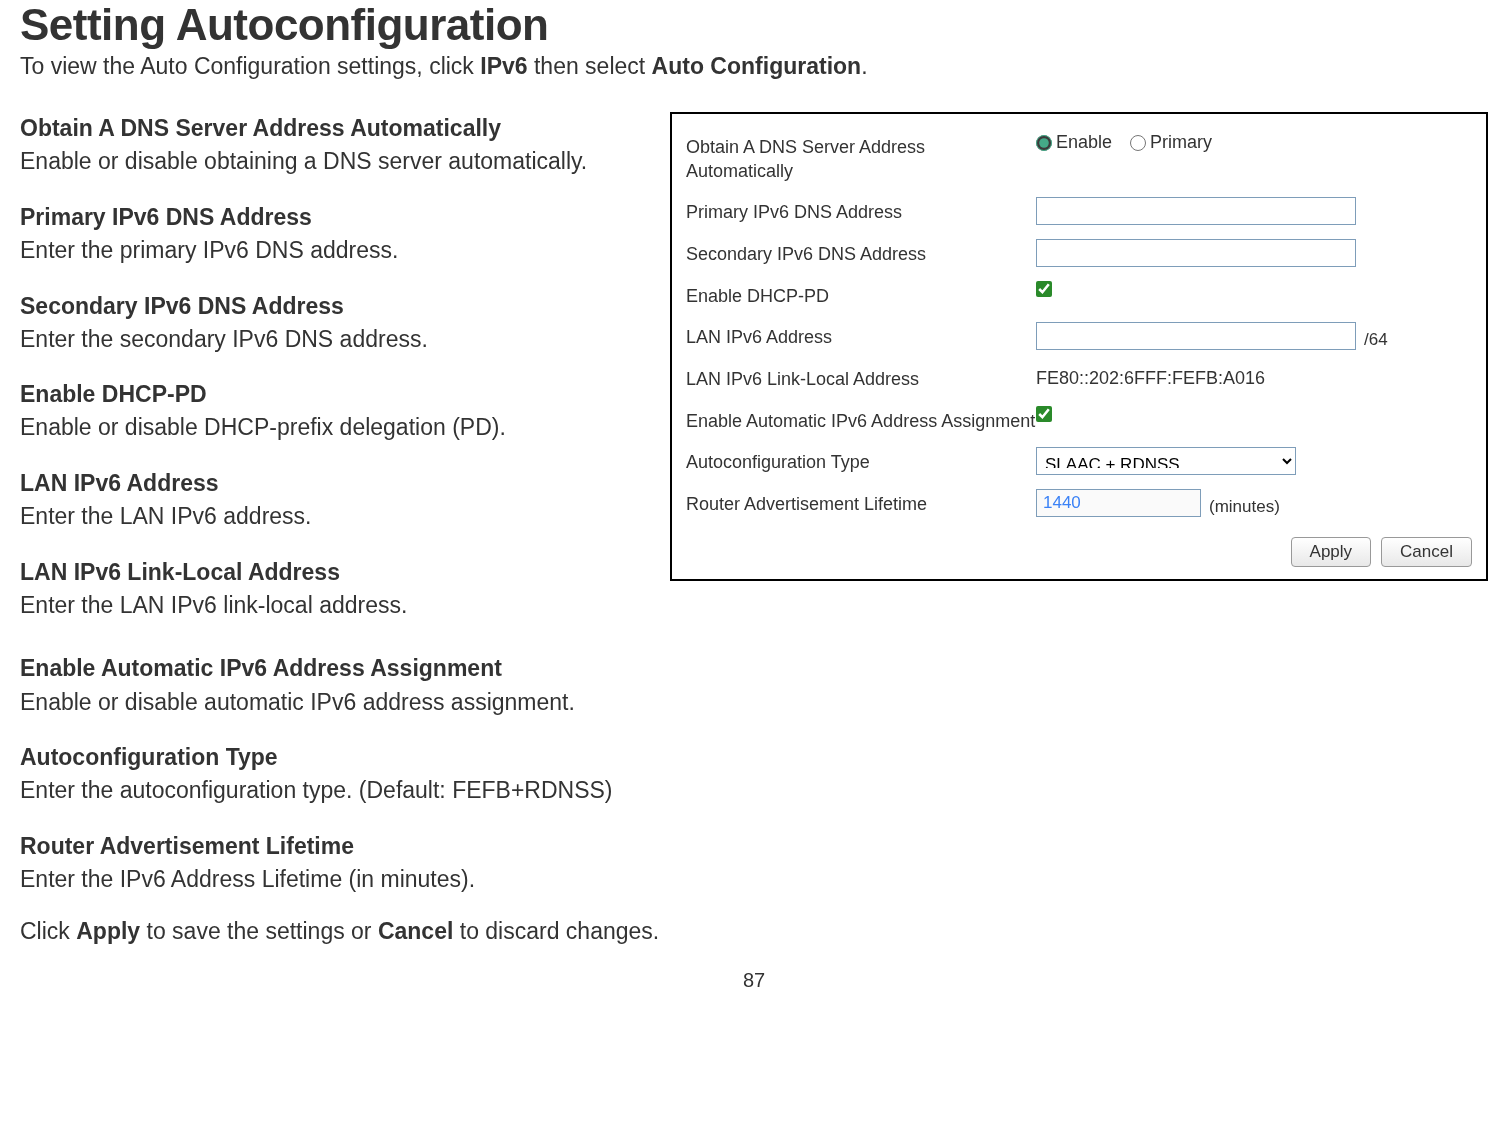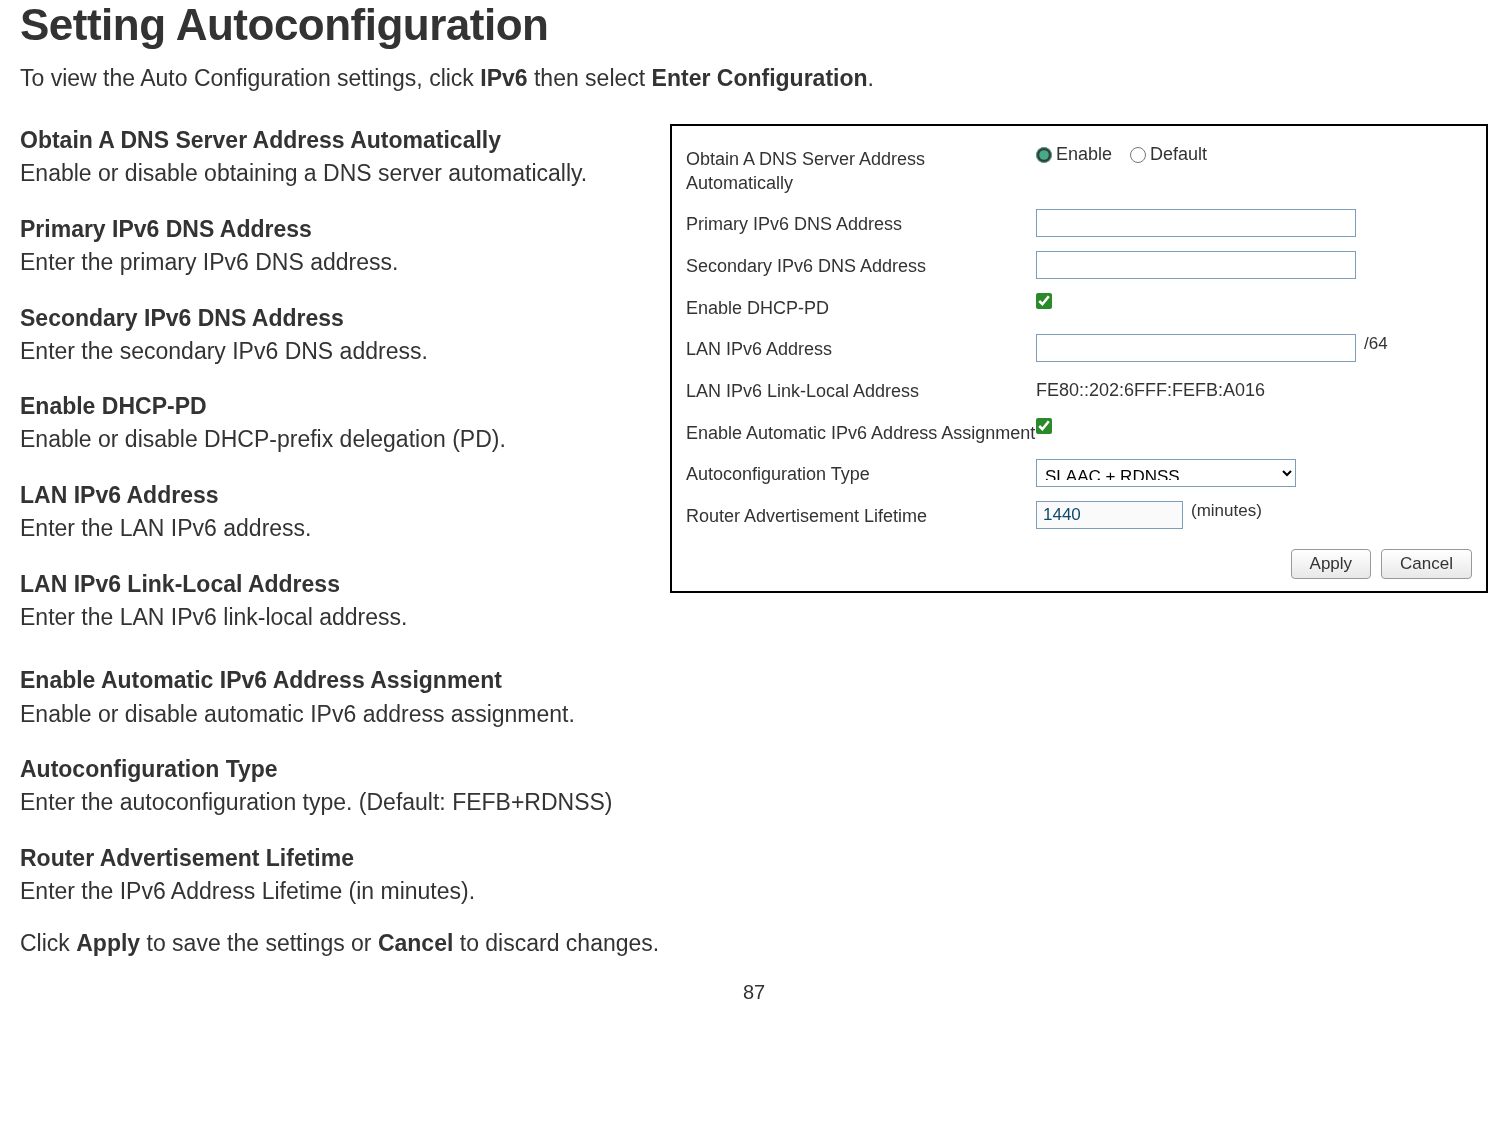--- a/index.html
+++ b/index.html
@@ -7,21 +7,21 @@
       font-family: Arial, Helvetica, sans-serif;
       background: #fff;
       padding: 0 20px;
       width: 1508px;
       color: #333;
     }
     h1 {
       font-size: 44px;
       font-weight: bold;
       color: #333;
-      margin-bottom: 12px;
+      margin-bottom: 0;
       letter-spacing: -0.5px;
     }
     .intro {
       font-size: 23px;
       color: #333;
       margin-bottom: 30px;
       line-height: 1.4;
     }
     .intro strong { font-weight: bold; }
     .content-wrap {
@@ -68,30 +68,30 @@
       display: flex;
       align-items: flex-start;
       margin-bottom: 14px;
     }
     .config-label {
       flex: 0 0 350px;
       color: #333;
       padding-top: 4px;
       line-height: 1.3;
     }
-    .config-field { flex: 1; display: flex; align-items: flex-start; gap: 6px; }
+    .config-field { flex: 1; display: flex; align-items: flex-end; gap: 6px; }
     input[type="text"].txt {
       height: 28px;
       border: 1px solid #7e9db9;
       padding: 2px 6px;
       font-size: 17px;
       font-family: Tahoma, Arial, sans-serif;
     }
     input[type="text"].w270 { width: 320px; }
-    input[type="text"].w150 { width: 147px; color: #0c4a6e;}
+    input[type="text"].w150 { width: 165px; color: #3b82f6;}
     .radio-group { display: flex; gap: 18px; align-items: flex-end;}
     .radio-item { display: flex; align-items: center; gap: 4px; }
     input[type="radio"] { width: 16px; height: 16px; accent-color: #4a8; }
     input[type="checkbox"] { width: 16px; height: 16px; accent-color: #2a8a2a; }
     select.sel {
       height: 28px;
       border: 1px solid #7e9db9;
       padding: 6px 4px;
       font-size: 17px;
       width: 260px;
@@ -115,21 +115,21 @@
       color: #333;
       cursor: pointer;
     }
     .static-val { font-size: 18px; color: #333; padding-top: 4px;}
   </style>
 </head>
 <body>
 
 <h1>Setting Autoconfiguration</h1>
 <p class="intro">
-  <span>To view the Auto Configuration settings, click </span><strong>IPv6</strong><span> then select </span><strong>Enter Configuration</strong><span>.</span>
+  <span>To view the Auto Configuration settings, click </span><strong>IPv6</strong><span> then select </span><strong>Auto Configuration</strong><span>.</span>
 </p>
 
 <div class="content-wrap">
 
   <div class="left-col">
     <div class="def-block">
       <div class="def-term">Obtain A DNS Server Address Automatically</div>
       <div class="def-desc">Enable or disable obtaining a DNS server automatically.</div>
     </div>
     <div class="def-block">
@@ -158,21 +158,21 @@
 
     <div class="config-row">
       <div class="config-label">Obtain A DNS Server Address Automatically</div>
       <div class="config-field radio-group">
         <label class="radio-item">
           <input type="radio" name="obtain" checked="" style="">
           <span>Enable</span>
         </label>
         <label class="radio-item">
           <input type="radio" name="obtain" style="">
-          <span>Default</span>
+          <span>Primary</span>
         </label>
       </div>
     </div>
 
     <div class="config-row">
       <div class="config-label">Primary IPv6 DNS Address</div>
       <div class="config-field">
         <input type="text" class="txt w270" value="" style="">
       </div>
     </div>

